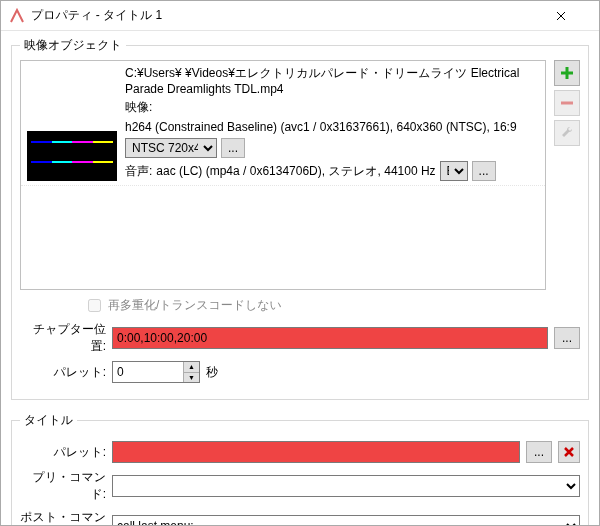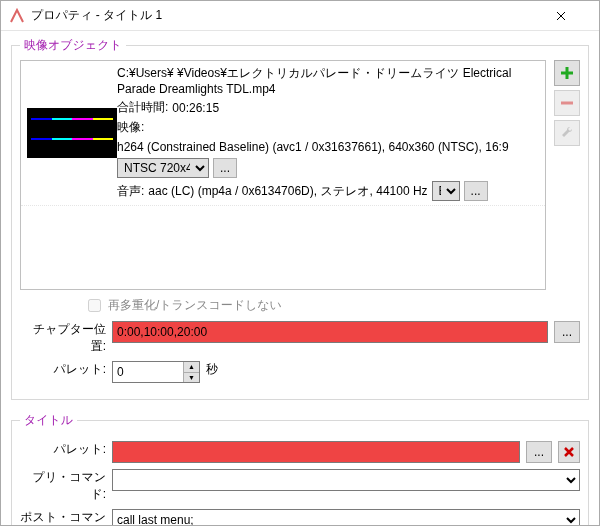--- a/index.html
+++ b/index.html
@@ -32,21 +32,21 @@
   }
 
   
   .content { padding: 6px 10px 10px 10px; }
 
   fieldset {
     border: 1px solid #d8d8d8;
     margin: 0 0 12px 0;
     padding: 6px 8px 10px 8px;
   }
-  legend { padding: 0 4px; color:#a21caf; }
+  legend { padding: 0 4px; color:#000000; }
 
   
   .vobj-area { position: relative; }
   .vobj-list {
     border: 1px solid #c0c0c0;
     background: #fff;
     height: 230px;
     overflow: auto;
     margin-right: 34px; 
   }
@@ -58,21 +58,22 @@
     width: 26px; height: 26px;
     border: 1px solid #adadad;
     background: #e1e1e1;
     display:flex; align-items:center; justify-content:center;
     cursor: default;
   }
   .sqbtn.disabled { opacity:0.55; }
 
   .vitem {
     display:flex;
-    align-items:center;
+    align-items:flex-end;
+    gap: 8px;
     padding: 4px 6px;
     border-bottom: 1px dotted #e5e5e5;
     background:#fff;
   }
   .thumb {
     width: 90px; height: 50px;
     background: #000;
     position: relative;
     overflow: hidden;
   }
@@ -107,21 +108,21 @@
 
   
   .remux {
     margin: 6px 0 0 64px;
     display:flex; align-items:center; gap:4px;
     color:#888;
   }
   .remux input[type=checkbox] { accent-color:#999; }
 
   .row {
-    display:flex; gap:6px;
+    display:flex; align-items:center; gap:6px;
     margin: 6px 0;
   }
   .row > label { width: 86px; text-align: right; }
   .txt {
     flex:1;
     height: 22px;
     border: 1px solid #7a7a7a;
     padding: 2px 4px;
     font-family: inherit;
     font-size: 12px;
@@ -178,24 +179,20 @@
 <fieldset>
   <legend>映像オブジェクト</legend>
 
   <div class="vobj-area">
     <div class="vobj-list">
       <div class="vitem">
         <div class="thumb"></div>
         <div class="info">
           <div class="info-row">
             <span>C:¥Users¥       ¥Videos¥エレクトリカルパレード・ドリームライツ Electrical Parade Dreamlights TDL.mp4</span>
-          </div>
-          <div class="info-row">
-            <span>合計時間:</span>
-            <span>00:26:15</span>
           </div>
           <div class="info-row">
             <span>映像:</span>
             <span>h264 (Constrained Baseline) (avc1 / 0x31637661), 640x360 (NTSC), 16:9</span>
             <select class="sel small">
               <option>NTSC 720x480</option>
             </select>
             <div class="minibtn">...</div>
           </div>
           <div class="info-row">

